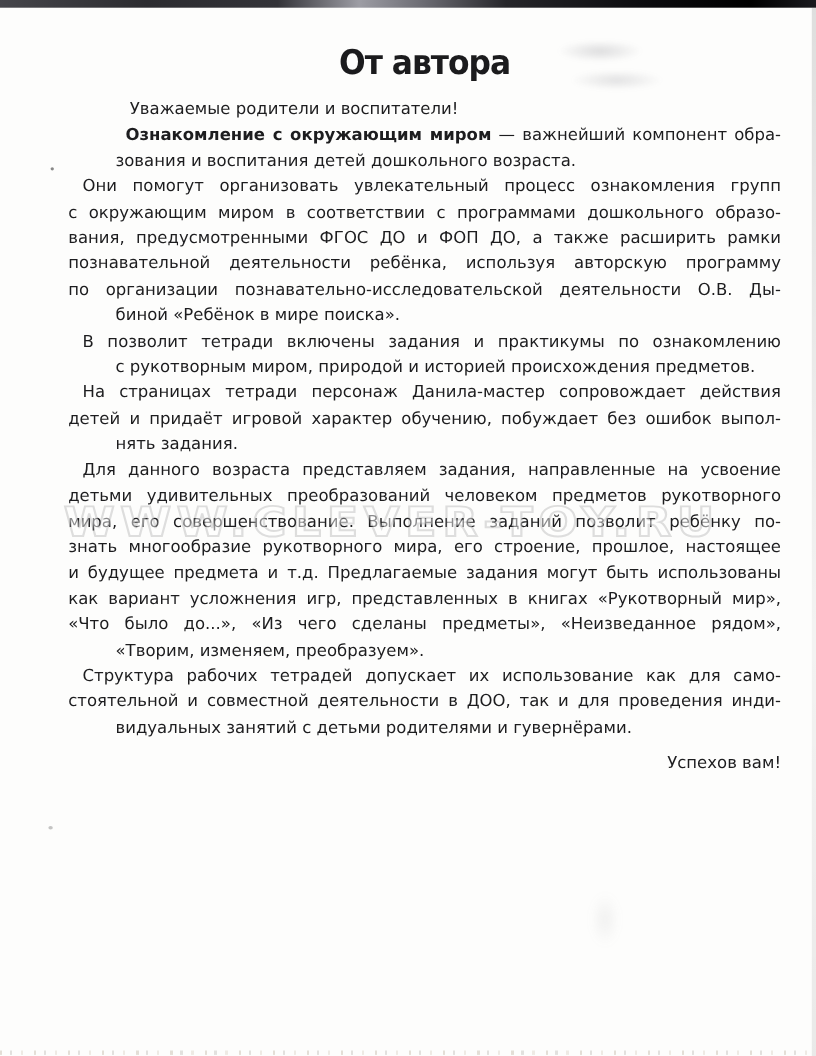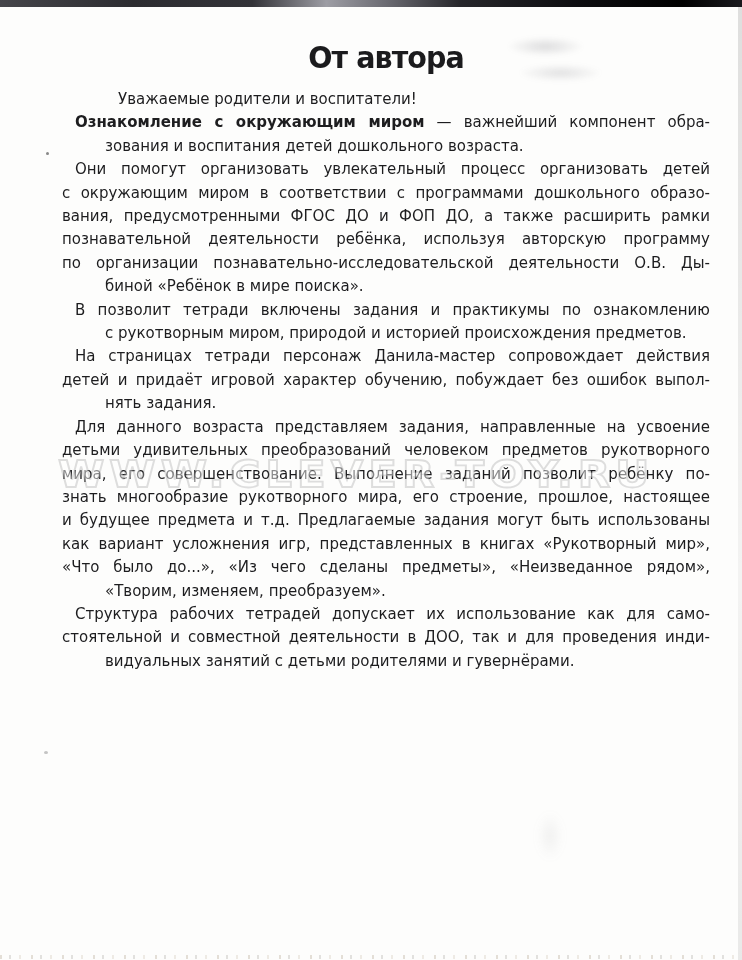--- a/index.html
+++ b/index.html
@@ -86,21 +86,21 @@
   }
   .para { margin: 0; }
   .line {
     text-align: justify;
     text-align-last: justify;
     text-justify: inter-word;
     white-space: normal;
   }
   .line.first { text-indent: 13px; }
   .line.last { text-align-last: left; margin-left: 43px; }
-  .line .b { font-weight: bold; }
+  .line .b { font-weight: bold; margin-left: 39px; }
   .closing {
     margin-top: 9px;
     text-align: right;
   }
   
   .watermark {
     position: absolute;
     left: 58px; top: 452px;
     width: 648px;
     white-space: nowrap;
@@ -130,21 +130,21 @@
 <div class="content">
   <div>
       <div class="para">
         <div class="line first last"><span>Уважаемые родители и воспитатели!</span></div>
       </div>
       <div class="para">
         <div class="line first"><span class="b">Ознакомление с окружающим миром</span><span> — важнейший компонент обра-</span></div>
         <div class="line last"><span>зования и воспитания детей дошкольного возраста.</span></div>
       </div>
       <div class="para">
-        <div class="line first"><span>Они помогут организовать увлекательный процесс организовать детей</span></div>
+        <div class="line first"><span>Они помогут организовать увлекательный процесс ознакомления групп</span></div>
         <div class="line"><span>с окружающим миром в соответствии с программами дошкольного образо-</span></div>
         <div class="line"><span>вания, предусмотренными ФГОС ДО и ФОП ДО, а также расширить рамки</span></div>
         <div class="line"><span>познавательной деятельности ребёнка, используя авторскую программу</span></div>
         <div class="line"><span>по организации познавательно-исследовательской деятельности О.В. Ды-</span></div>
         <div class="line last"><span>биной «Ребёнок в мире поиска».</span></div>
       </div>
       <div class="para">
         <div class="line first"><span>В позволит тетради включены задания и практикумы по ознакомлению</span></div>
         <div class="line last"><span>с рукотворным миром, природой и историей происхождения предметов.</span></div>
       </div>
@@ -162,17 +162,18 @@
         <div class="line"><span>как вариант усложнения игр, представленных в книгах «Рукотворный мир»,</span></div>
         <div class="line"><span>«Что было до...», «Из чего сделаны предметы», «Неизведанное рядом»,</span></div>
         <div class="line last"><span>«Творим, изменяем, преобразуем».</span></div>
       </div>
       <div class="para">
         <div class="line first"><span>Структура рабочих тетрадей допускает их использование как для само-</span></div>
         <div class="line"><span>стоятельной и совместной деятельности в ДОО, так и для проведения инди-</span></div>
         <div class="line last"><span>видуальных занятий с детьми родителями и гувернёрами.</span></div>
       </div>
     </div>
+  <div class="closing">Успехов вам!</div>
 </div>
 
 <div class="watermark">WWW.CLEVER-TOY.RU</div>
 
 <div class="bottom-edge"></div>
 
 </body></html>

